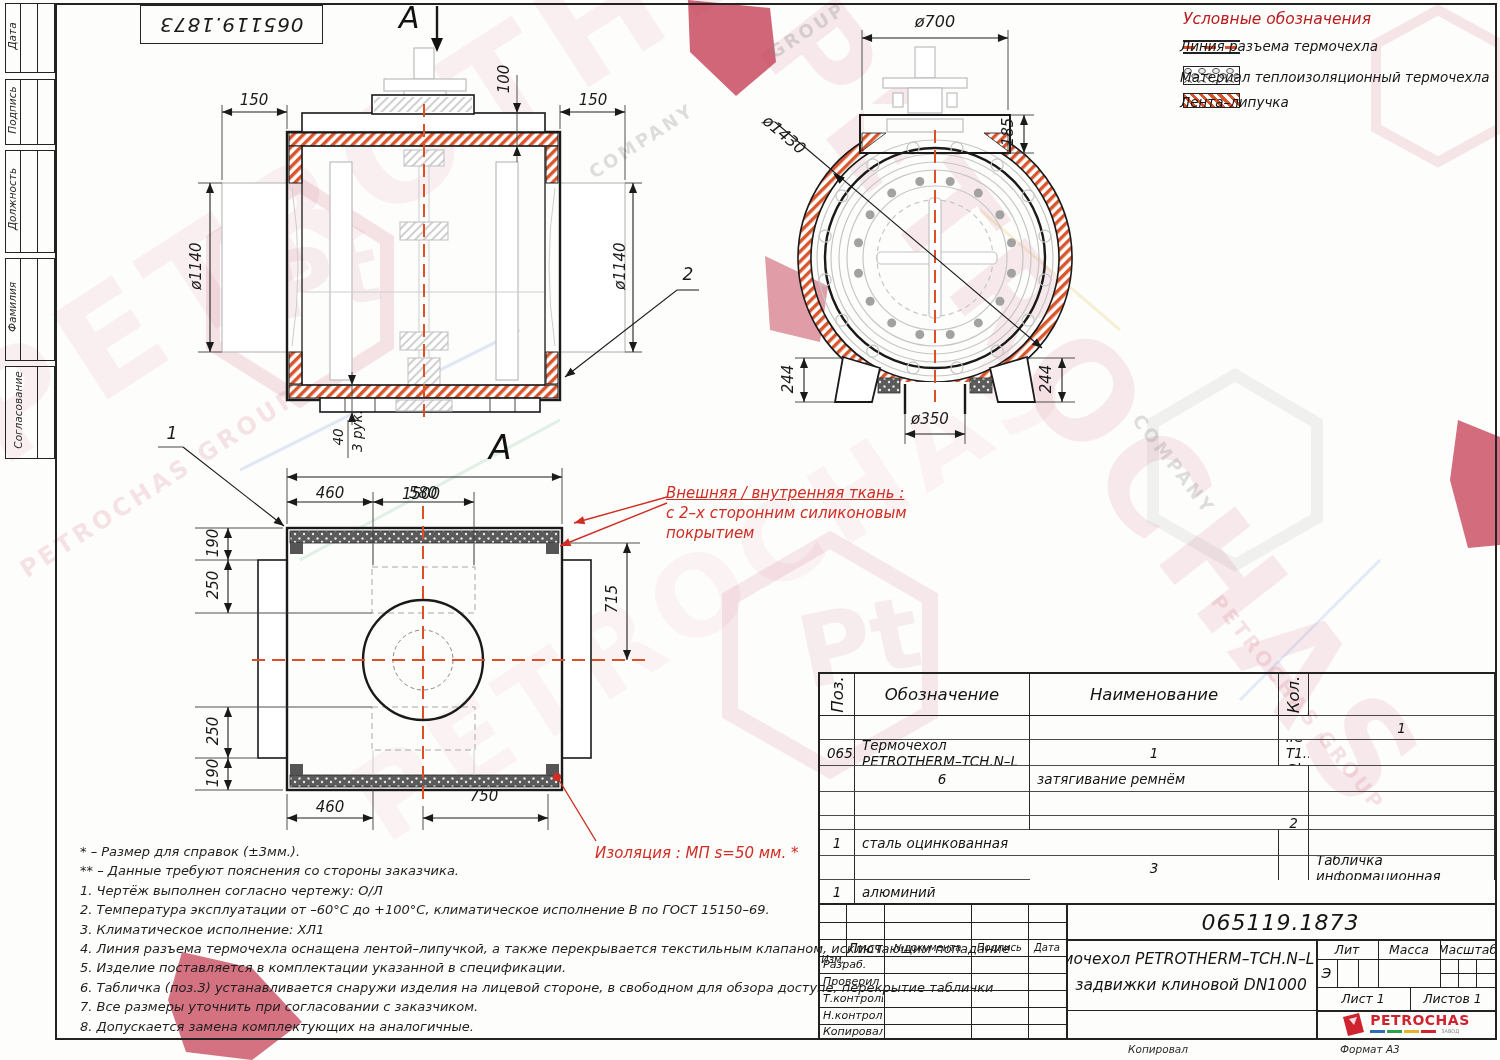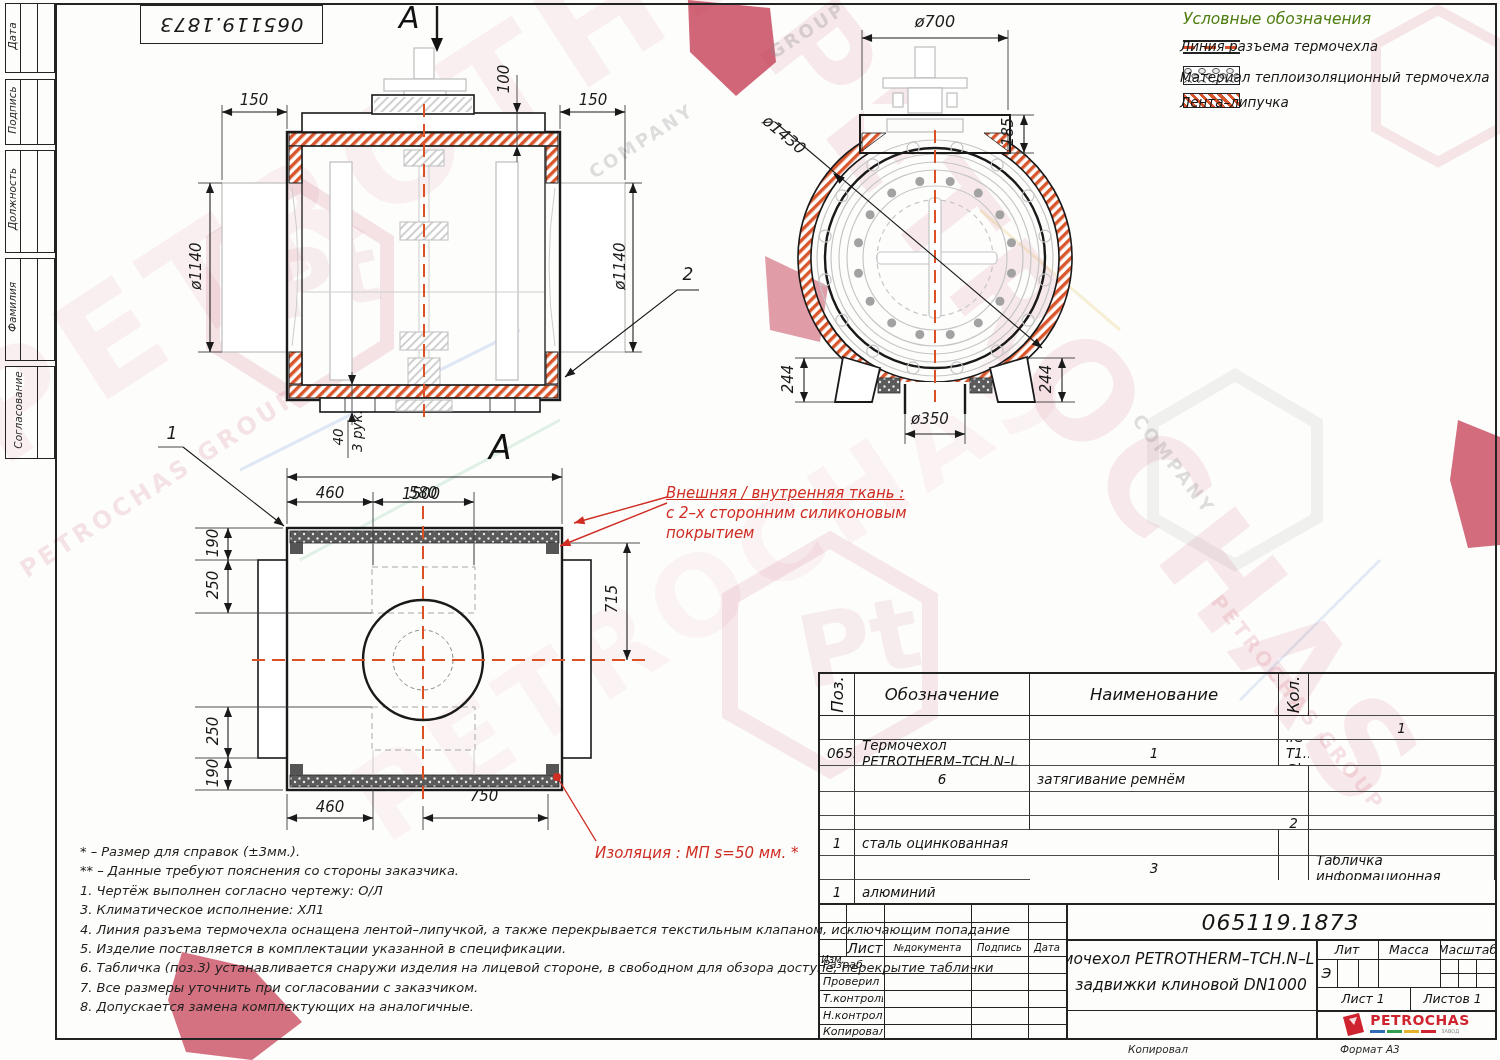--- a/index.html
+++ b/index.html
@@ -31,21 +31,21 @@
   
   .lbl{position:absolute;font-style:italic;font-size:15px;color:#1b1b1b;text-align:center;
        line-height:16px;white-space:nowrap;z-index:4;}
   .rot{transform:rotate(-90deg);}
   .viewletter{position:absolute;font-style:italic;color:#111;z-index:4;}
   .rednote{position:absolute;font-style:italic;color:#cf2e24;z-index:4;white-space:nowrap;}
   .rednote .ul{text-decoration:underline;}
   #notes{position:absolute;left:80px;top:842px;z-index:4;font-style:italic;font-size:13px;
          line-height:19.4px;color:#1f1f1f;white-space:nowrap;}
   
-  #legend-title{position:absolute;left:1183px;top:10px;font-style:italic;font-size:15.5px;color:#4d7c0f;z-index:4;}
+  #legend-title{position:absolute;left:1183px;top:10px;font-style:italic;font-size:15.5px;color:#b91c1c;z-index:4;}
   .leg-lab{position:absolute;left:1180px;font-style:italic;font-size:13.5px;color:#151515;z-index:4;white-space:nowrap;}
   .sw{position:absolute;left:1183px;width:57px;z-index:4;box-sizing:border-box;}
   #sw1{top:40px;height:14px;border-top:2px solid #222;border-bottom:2px solid #222;}
   #sw1 .dashred{margin-top:4px;height:3px;
      background:repeating-linear-gradient(90deg,#d8502a 0 12px,transparent 12px 21px);}
   #sw2{top:66px;height:19px;border:1.8px solid #222;}
   #sw3{top:93px;height:15px;border:1.5px solid #222;
      background:repeating-linear-gradient(45deg,#d9552b 0 3px,#fff 3px 6.5px);}
   
   .strip{position:absolute;left:5px;width:50px;border:1.6px solid #232323;box-sizing:border-box;z-index:3;}
@@ -427,20 +427,21 @@
     <div class="ul">Внешняя / внутренняя ткань :</div>
     <div>с 2–х сторонним силиконовым</div>
     <div>покрытием</div>
   </div>
   <div class="rednote ul" style="left:595px;top:844px;font-size:15px;">Изоляция : МП  s=50 мм. *</div>
 
   <div id="notes">
     <div>* – Размер для справок (±3мм.).</div>
     <div>** – Данные требуют пояснения со стороны заказчика.</div>
     <div>1. Чертёж выполнен согласно чертежу: О/Л</div>
+    <div>2. Температура эксплуатации от –60°С до +100°С, климатическое исполнение В по ГОСТ 15150–69.</div>
     <div>3. Климатическое исполнение: ХЛ1</div>
     <div>4. Линия разъема термочехла оснащена лентой–липучкой, а также перекрывается текстильным клапаном, исключающим попадание</div>
     <div>5. Изделие поставляется в комплектации указанной в спецификации.</div>
     <div>6. Табличка (поз.3) устанавливается снаружи изделия на лицевой стороне, в свободном для обзора доступе, перекрытие таблички</div>
     <div>7. Все размеры уточнить при согласовании с заказчиком.</div>
     <div>8. Допускается замена комплектующих на аналогичные.</div>
   </div>
 
   <div id="spec">
     <div class="c hd">

